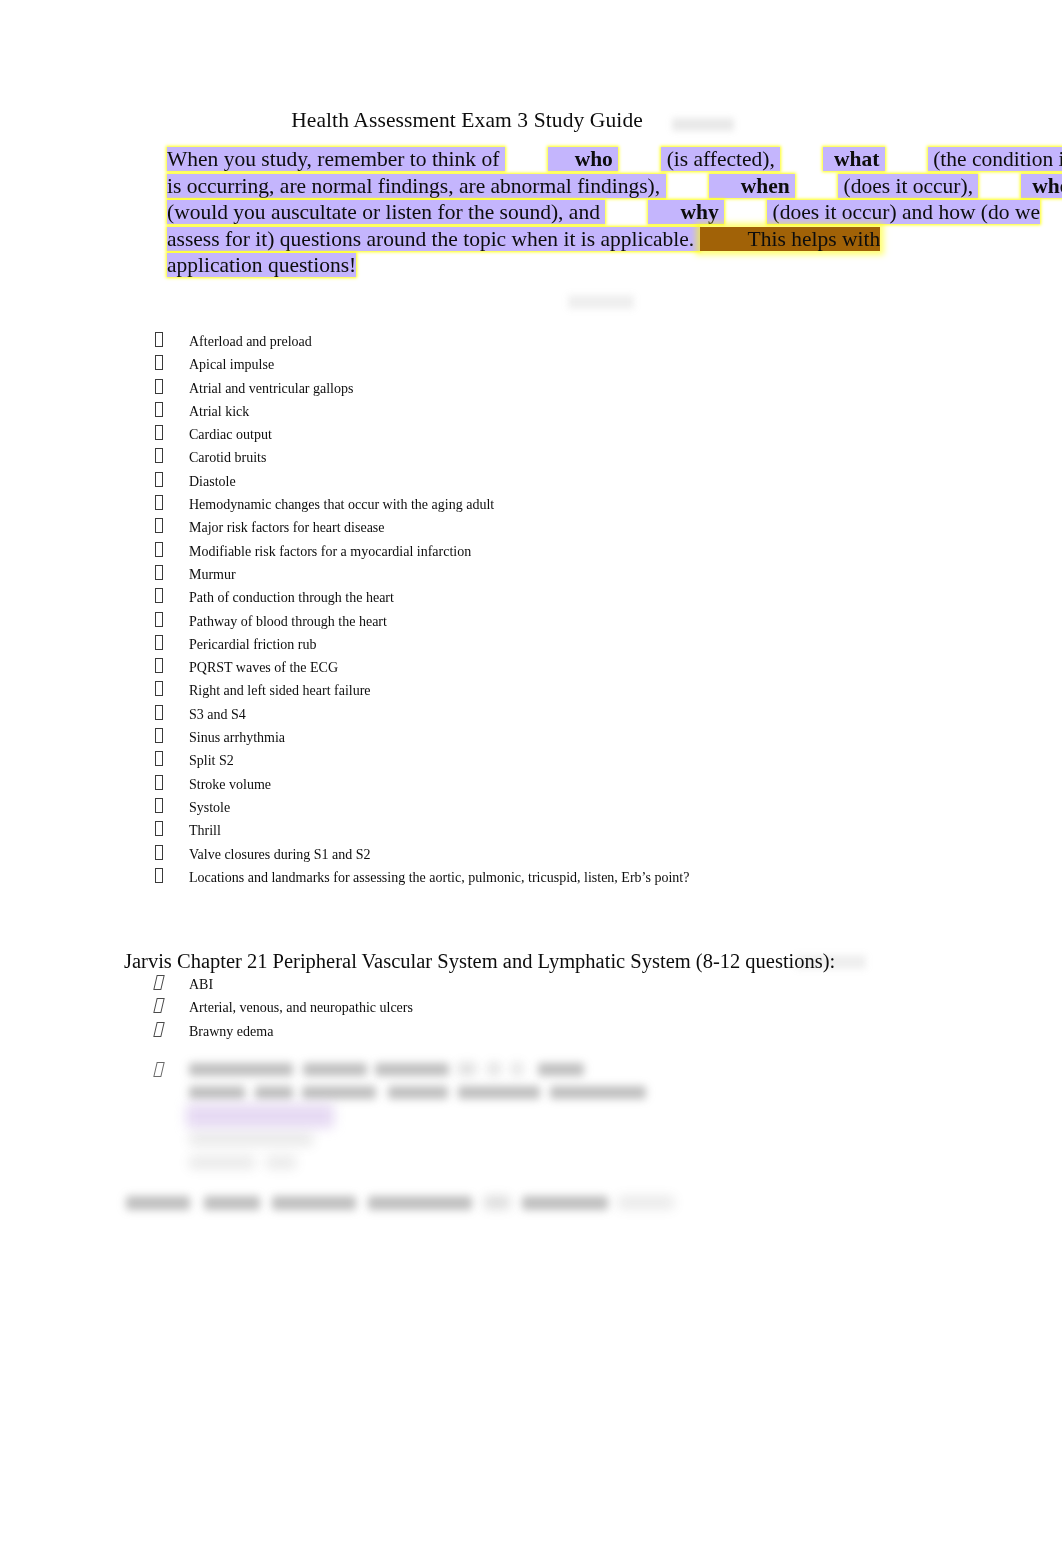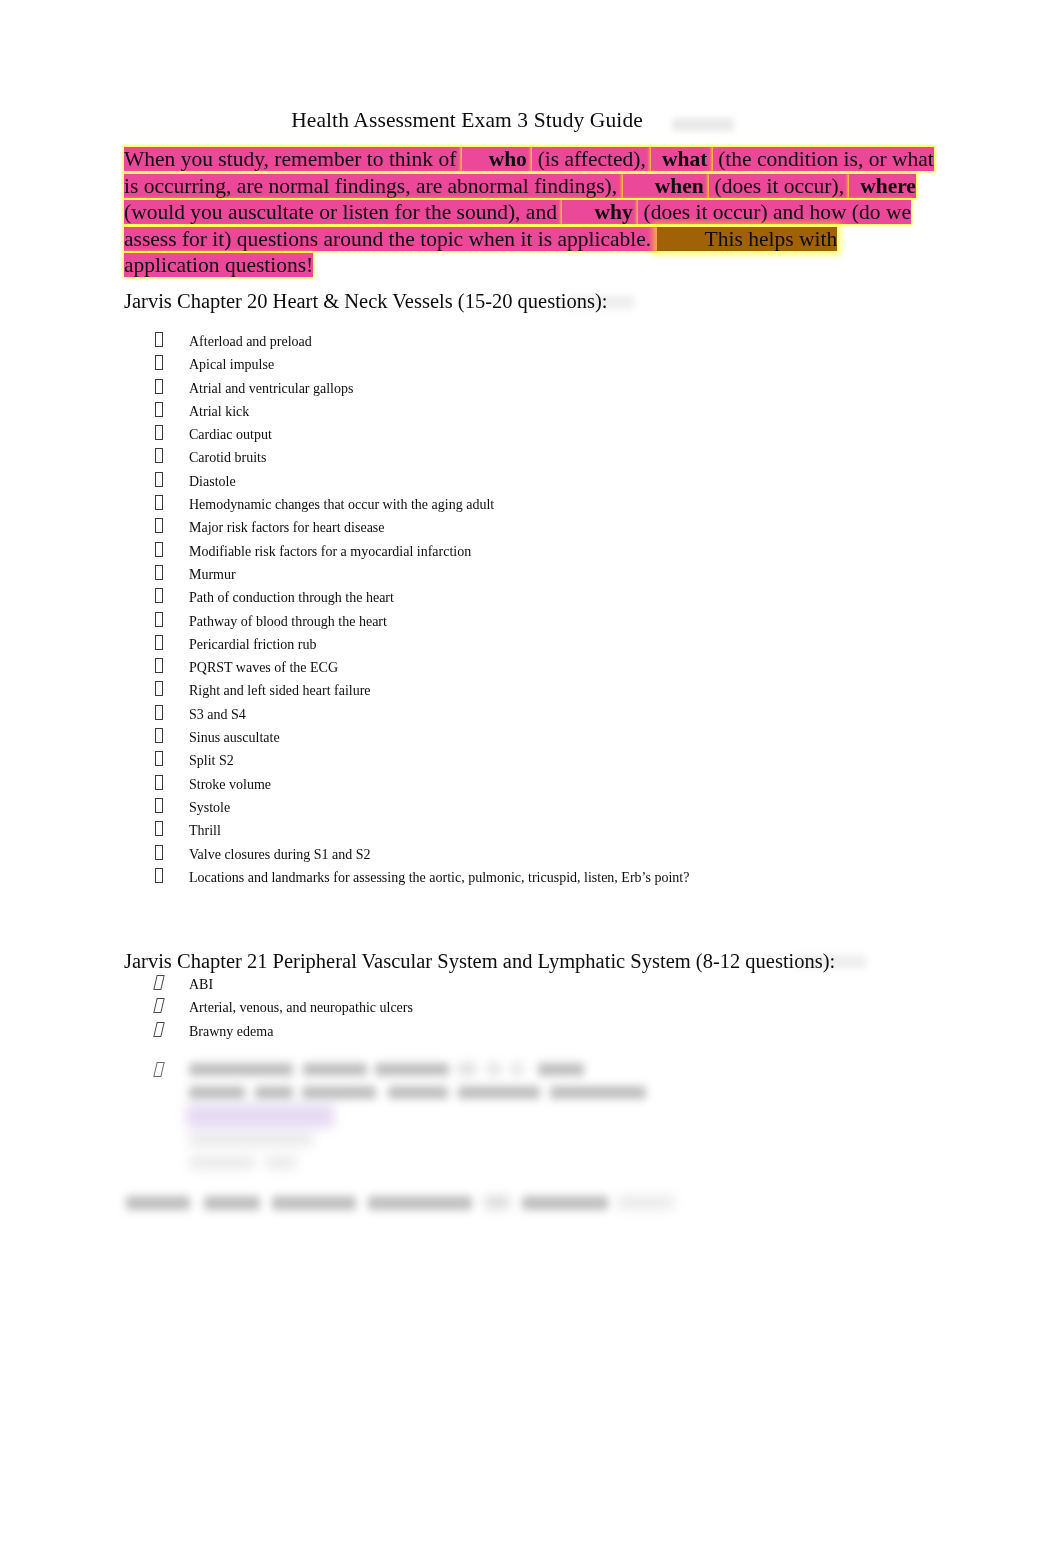--- a/index.html
+++ b/index.html
@@ -56,22 +56,23 @@
     width: 806px;
     font-size: 21.5px;
     line-height: 26.5px;
     text-align: left;
   }
   .intro .ln {
     display: block;
     white-space: pre;
   }
   .hl {
-    background: #ec4899;
+    background: #c4b5fd;
     box-shadow: 0 0 3px 1px rgba(255,255,0,0.95);
+    margin-left: 43px;
   }
   .hl-soft {
     background: #a16207;
     box-shadow: 0 0 6px 4px rgba(255,255,0,0.55);
   }
   .kw { font-weight: bold; }
 
   
   .section-heading {
     position: absolute;
@@ -163,41 +164,40 @@
 
   <div class="intro">
     <span class="ln"><span class="hl">When you study, remember to think of </span><span class="hl kw">     who </span><span class="hl"> (is affected), </span><span class="hl kw">  what </span><span class="hl"> (the condition is, or what</span></span>
     <span class="ln"><span class="hl">is occurring, are normal findings, are abnormal findings), </span><span class="hl kw">      when </span><span class="hl"> (does it occur), </span><span class="hl kw">  where</span></span>
     <span class="ln"><span class="hl">(would you auscultate or listen for the sound), and </span><span class="hl kw">      why </span><span class="hl"> (does it occur) and how (do we</span></span>
     <span class="ln"><span class="hl">assess for it) questions around the topic when it is applicable. </span><span class="hl-soft">         This helps with</span></span>
     <span class="ln"><span class="hl">application questions!</span></span>
   </div>
 
   <div class="heading-smudge" style="left:568px; top:295px; width:66px;"></div>
-  <div class="section-heading" style="top:288px;">Jarvis Chapter 20 Heart &amp; Neck Vessels (15-20 questions):</div>
 
   <div class="bullet-list list-a" id="list-heart">
     <span class="bullet-item"><span class="bullet-glyph"></span><span class="bullet-text">Afterload and preload</span></span>
     <span class="bullet-item"><span class="bullet-glyph"></span><span class="bullet-text">Apical impulse</span></span>
     <span class="bullet-item"><span class="bullet-glyph"></span><span class="bullet-text">Atrial and ventricular gallops</span></span>
     <span class="bullet-item"><span class="bullet-glyph"></span><span class="bullet-text">Atrial kick</span></span>
     <span class="bullet-item"><span class="bullet-glyph"></span><span class="bullet-text">Cardiac output</span></span>
     <span class="bullet-item"><span class="bullet-glyph"></span><span class="bullet-text">Carotid bruits</span></span>
     <span class="bullet-item"><span class="bullet-glyph"></span><span class="bullet-text">Diastole</span></span>
     <span class="bullet-item"><span class="bullet-glyph"></span><span class="bullet-text">Hemodynamic changes that occur with the aging adult</span></span>
     <span class="bullet-item"><span class="bullet-glyph"></span><span class="bullet-text">Major risk factors for heart disease</span></span>
     <span class="bullet-item"><span class="bullet-glyph"></span><span class="bullet-text">Modifiable risk factors for a myocardial infarction</span></span>
     <span class="bullet-item"><span class="bullet-glyph"></span><span class="bullet-text">Murmur</span></span>
     <span class="bullet-item"><span class="bullet-glyph"></span><span class="bullet-text">Path of conduction through the heart</span></span>
     <span class="bullet-item"><span class="bullet-glyph"></span><span class="bullet-text">Pathway of blood through the heart</span></span>
     <span class="bullet-item"><span class="bullet-glyph"></span><span class="bullet-text">Pericardial friction rub</span></span>
     <span class="bullet-item"><span class="bullet-glyph"></span><span class="bullet-text">PQRST waves of the ECG</span></span>
     <span class="bullet-item"><span class="bullet-glyph"></span><span class="bullet-text">Right and left sided heart failure</span></span>
     <span class="bullet-item"><span class="bullet-glyph"></span><span class="bullet-text">S3 and S4</span></span>
-    <span class="bullet-item"><span class="bullet-glyph"></span><span class="bullet-text">Sinus auscultate</span></span>
+    <span class="bullet-item"><span class="bullet-glyph"></span><span class="bullet-text">Sinus arrhythmia</span></span>
     <span class="bullet-item"><span class="bullet-glyph"></span><span class="bullet-text">Split S2</span></span>
     <span class="bullet-item"><span class="bullet-glyph"></span><span class="bullet-text">Stroke volume</span></span>
     <span class="bullet-item"><span class="bullet-glyph"></span><span class="bullet-text">Systole</span></span>
     <span class="bullet-item"><span class="bullet-glyph"></span><span class="bullet-text">Thrill</span></span>
     <span class="bullet-item"><span class="bullet-glyph"></span><span class="bullet-text">Valve closures during S1 and S2</span></span>
     <span class="bullet-item wrap"><span class="bullet-glyph"></span><span class="bullet-text">Locations and landmarks for assessing the aortic, pulmonic, tricuspid, listen, Erb’s point?</span></span>
   </div>
 
   <div class="heading-smudge" style="left:796px; top:955px; width:70px;"></div>
   <div class="section-heading" style="top:948px;">Jarvis Chapter 21 Peripheral Vascular System and Lymphatic System (8-12 questions):</div>

